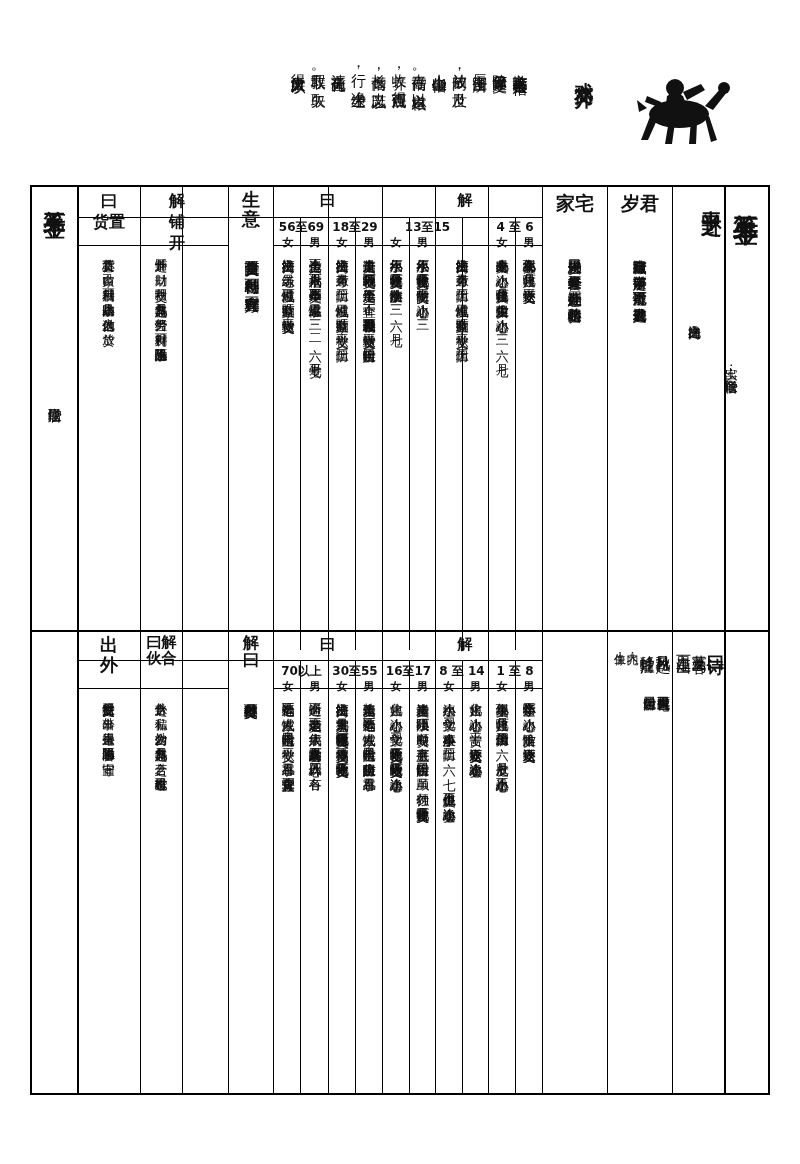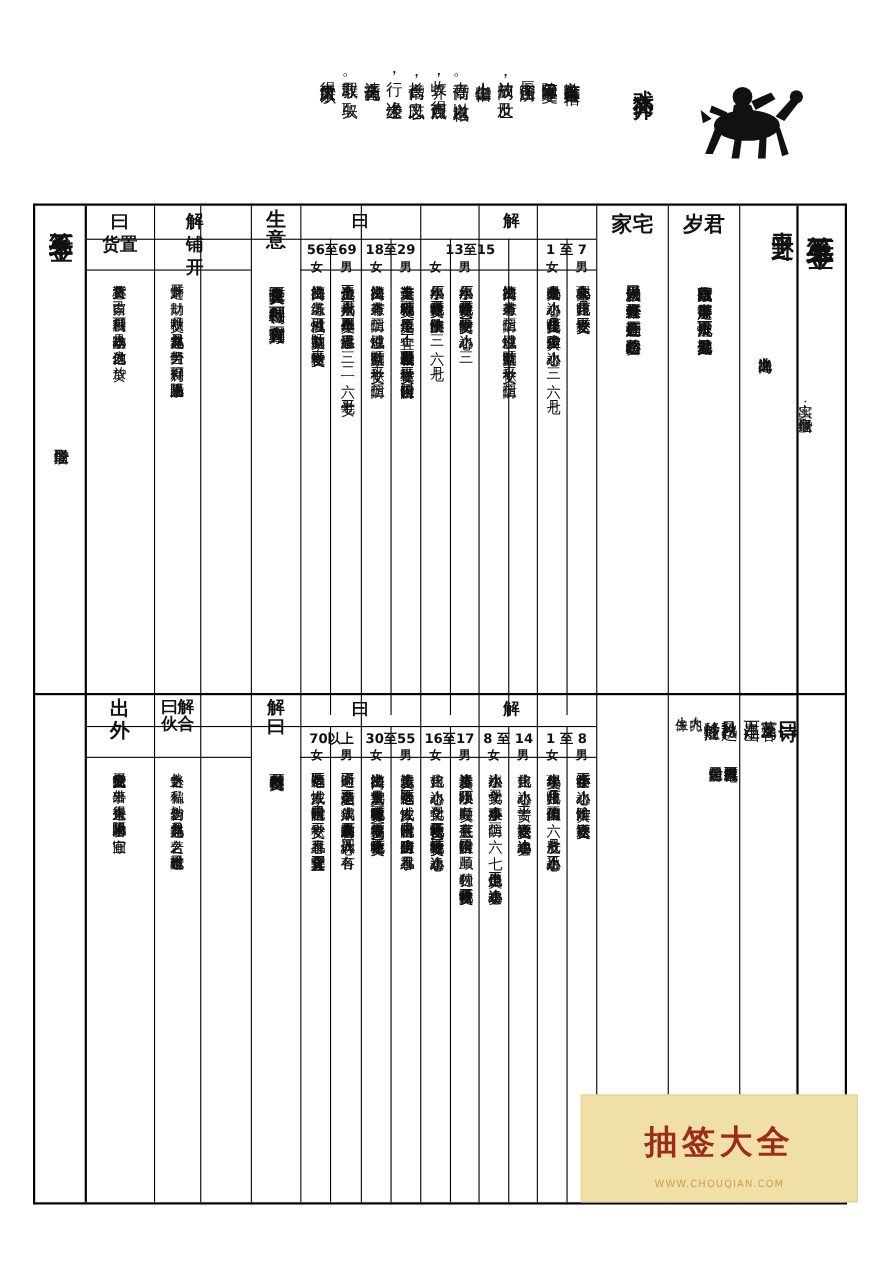--- a/index.html
+++ b/index.html
@@ -235,21 +235,21 @@
     </div>
 
     <div class="cell" style="left:243px;top:4px;width:265px;">
       <div style="position:absolute;left:0px;top:0;width:105px;text-align:center;font-size:15px;font-weight:bold;">曰</div>
       <div style="position:absolute;left:115px;top:0;width:150px;text-align:center;font-size:15px;font-weight:bold;">解</div>
     </div>
 
     <div class="cell subhdr" style="left:243px;top:32px;width:53px;">56至69</div>
     <div class="cell subhdr" style="left:297px;top:32px;width:52px;">18至29</div>
     <div class="cell subhdr" style="left:351px;top:32px;width:51px;margin-left:19px;">13至15</div>
-    <div class="cell subhdr" style="left:457px;top:32px;width:52px;">1 至 7</div>
+    <div class="cell subhdr" style="left:457px;top:32px;width:52px;">4 至 6</div>
 
     <div class="cell subhdr mini" style="left:243px;top:48px;width:26px;">女</div>
     <div class="cell subhdr mini" style="left:270px;top:48px;width:26px;">男</div>
     <div class="cell subhdr mini" style="left:297px;top:48px;width:26px;">女</div>
     <div class="cell subhdr mini" style="left:324px;top:48px;width:26px;">男</div>
     <div class="cell subhdr mini" style="left:351px;top:48px;width:26px;">女</div>
     <div class="cell subhdr mini" style="left:378px;top:48px;width:25px;">男</div>
     <div class="cell subhdr mini" style="left:457px;top:48px;width:26px;">女</div>
     <div class="cell subhdr mini" style="left:484px;top:48px;width:26px;">男</div>
 
@@ -365,19 +365,15 @@
     </div>
     <div class="cell" style="left:457px;top:506px;width:26px;height:395px;display:flex;justify-content:center;">
       <div class="vtext mini">小童现年未美 吓月娘化吉 虽伶俐但防三 六 七月皮肤 水边小心不足</div>
     </div>
     <div class="cell" style="left:484px;top:506px;width:26px;height:395px;display:flex;justify-content:center;">
       <div class="vtext mini">小小吓女运年多平 水边小心 惟防灾难 交秋返还安康</div>
     </div>
 
   </div>
 
-  <div class="watermark">
-    <div class="wm-text">抽签大全</div>
-    <div class="wm-sub">WWW.CHOUQIAN.COM</div>
-  </div>
 
 
 </div>
 
 </body></html>

